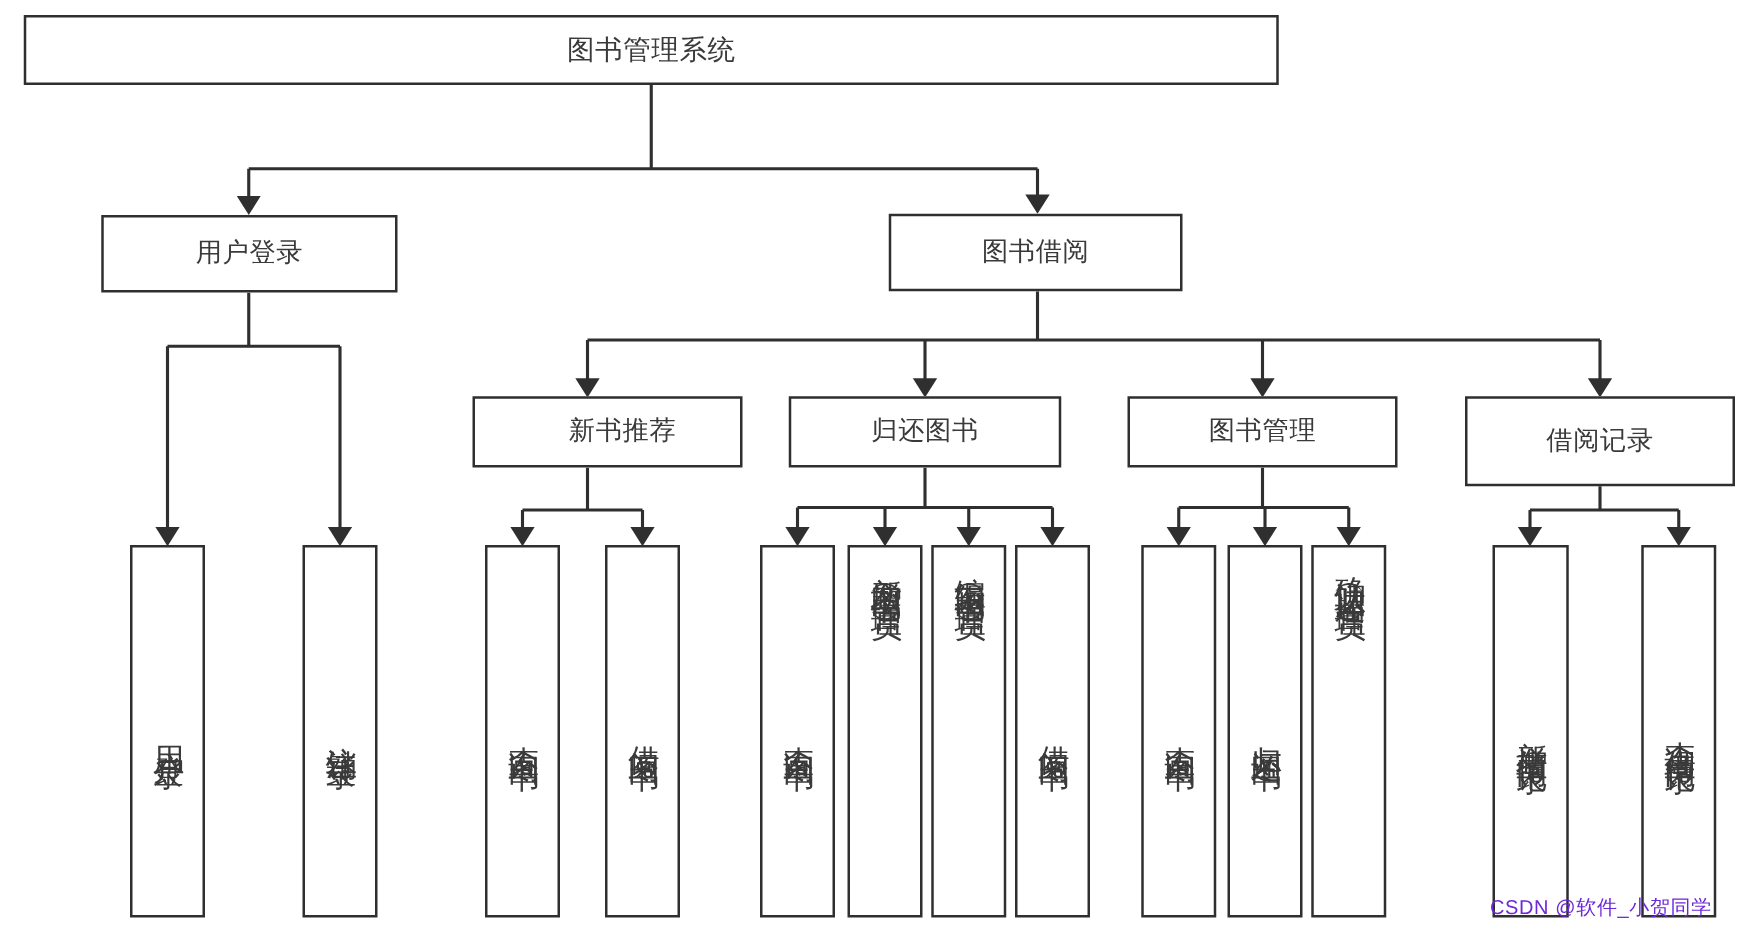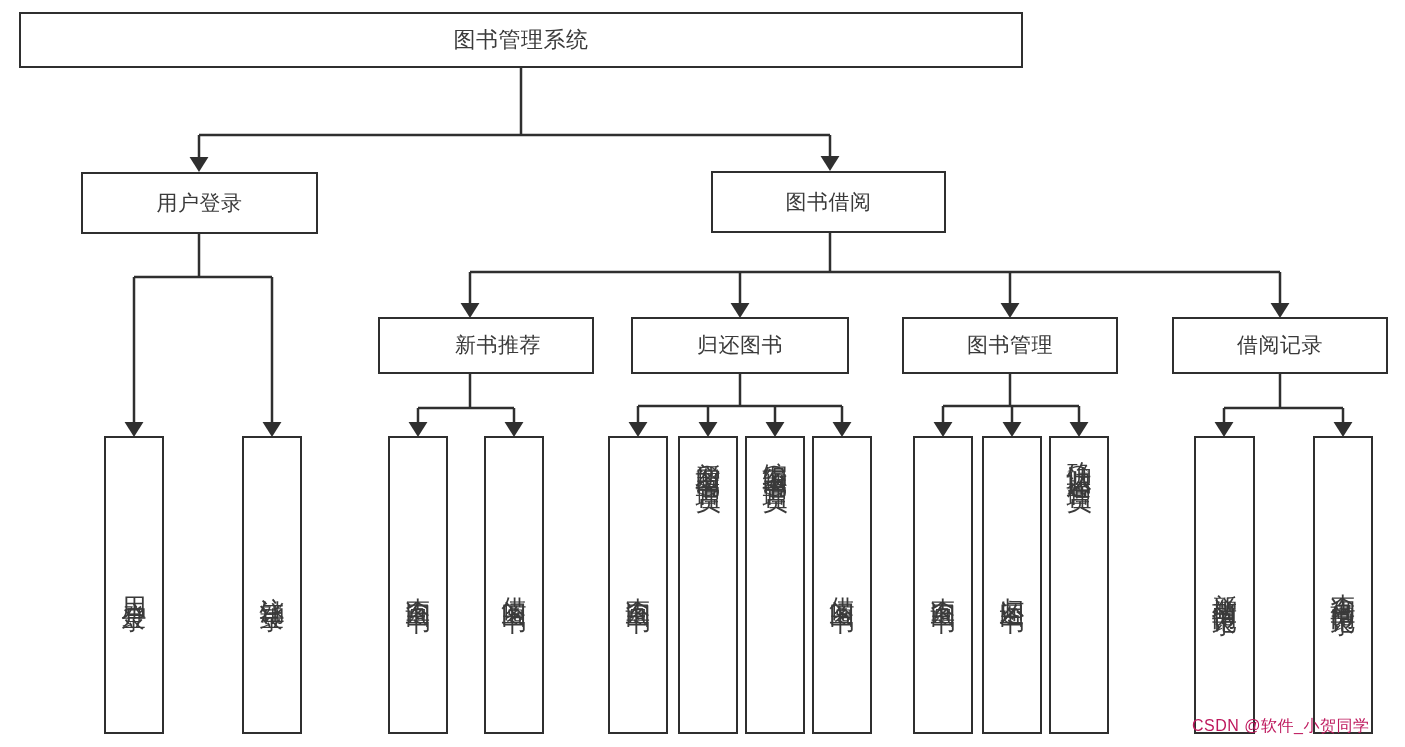--- a/index.html
+++ b/index.html
@@ -62,21 +62,21 @@
     white-space: nowrap;
   }
   .node-vertical.v-center {
     align-items: center;
   }
   .node-vertical.v-top .node-label {
     margin-top: 4px;
   }
   .watermark {
     position: absolute;
-    color: #be185d;
+    color: #6d28d9;
     font-size: 16px;
     letter-spacing: 0.5px;
     white-space: nowrap;
     user-select: none;
   }
 </style>
 </head>
 <body>
 
 <div id="diagram-root">
@@ -144,21 +144,21 @@
 
   <div class="node-box node-horizontal" style="left:378px; top:317px; width:216px; height:57px;padding-left:24px;">
     <span class="node-label">新书推荐</span>
   </div>
   <div class="node-box node-horizontal" style="left:631px; top:317px; width:218px; height:57px;">
     <span class="node-label">归还图书</span>
   </div>
   <div class="node-box node-horizontal" style="left:902px; top:317px; width:216px; height:57px;">
     <span class="node-label">图书管理</span>
   </div>
-  <div class="node-box node-horizontal" style="left:1172px; top:317px; width:216px; height:57px;">
+  <div class="node-box node-horizontal" style="left:1172px; top:317px; width:216px; height:72px;">
     <span class="node-label">借阅记录</span>
   </div>
 
   <div class="node-box node-vertical v-center" style="left:104px; top:436px; width:60px; height:298px;">
     <span class="node-label">用户登录</span>
   </div>
   <div class="node-box node-vertical v-center" style="left:242px; top:436px; width:60px; height:298px;">
     <span class="node-label">注销登录</span>
   </div>
 

